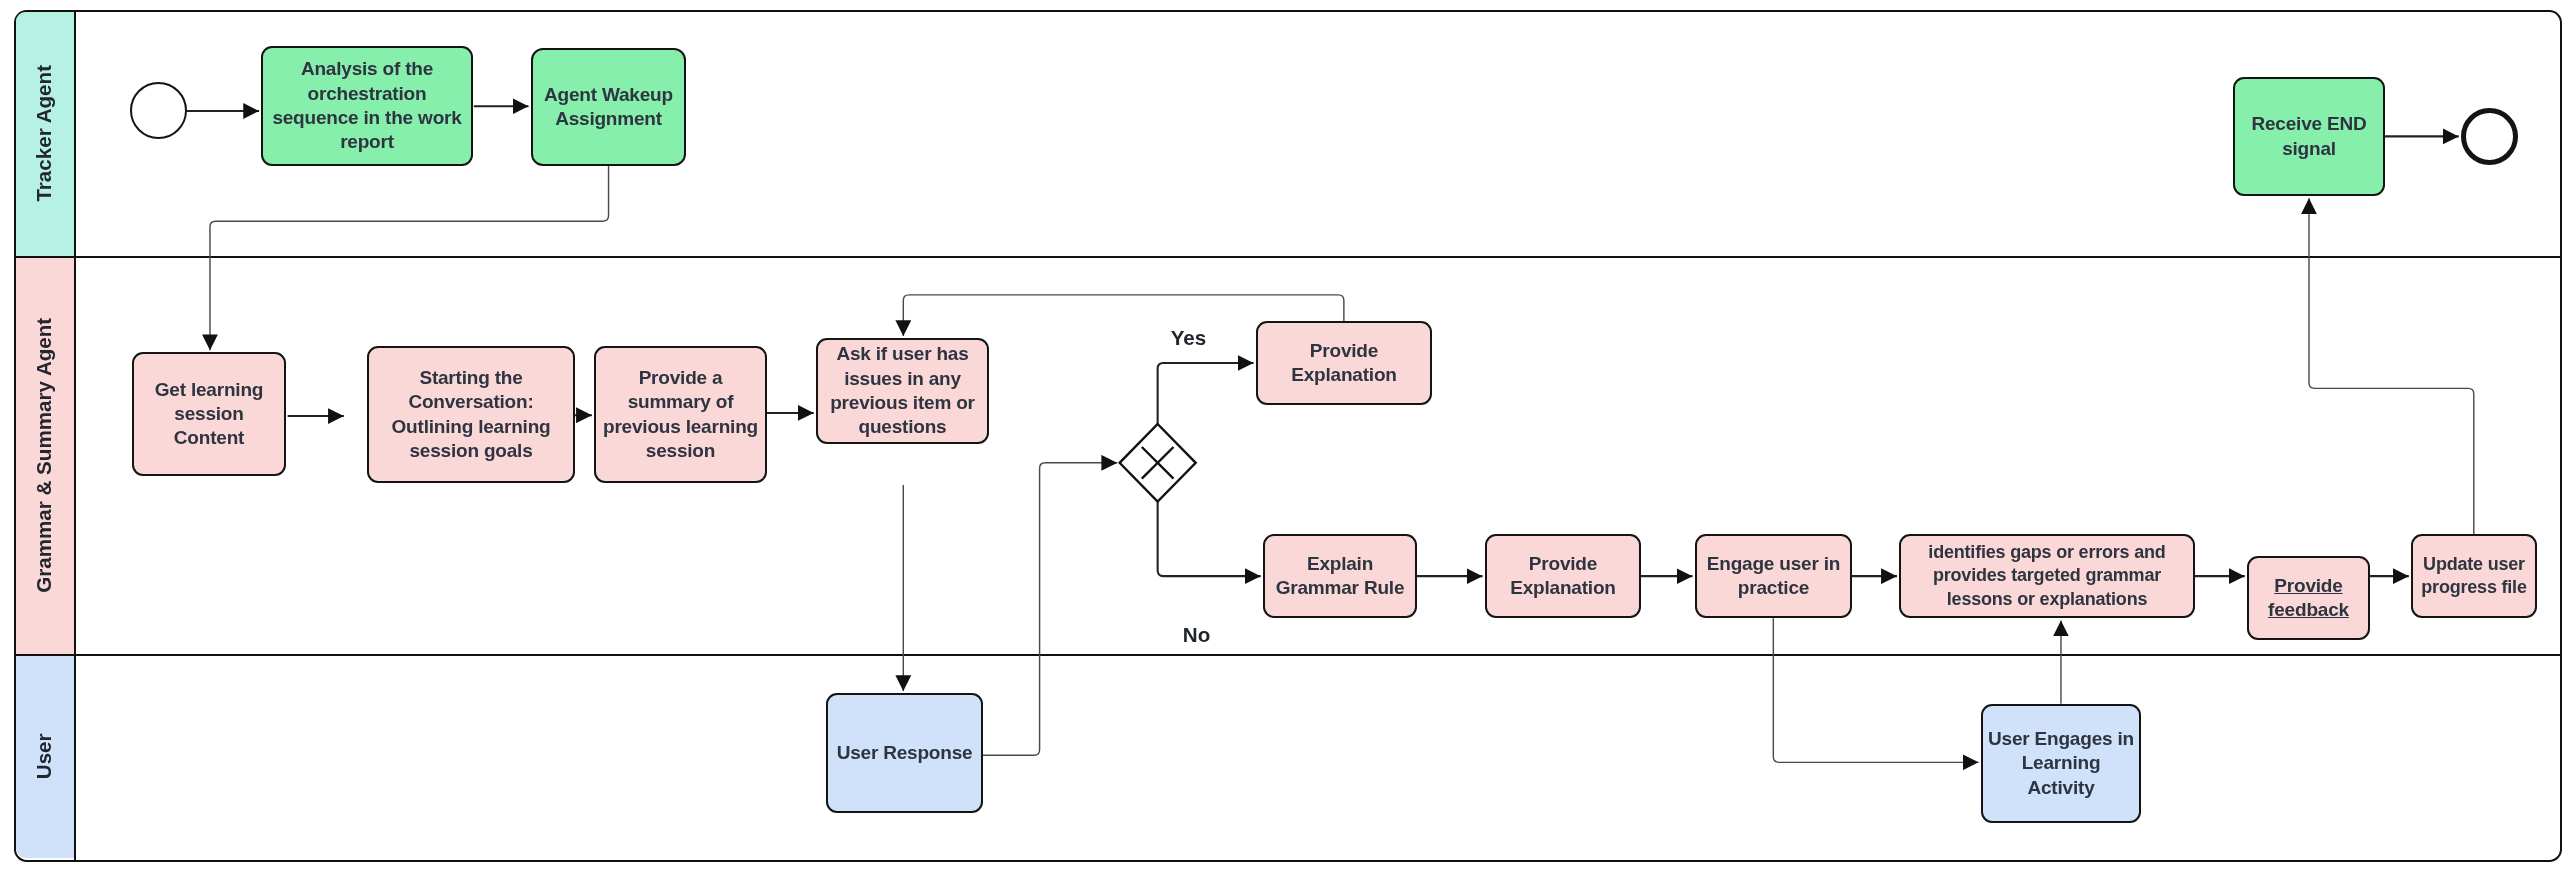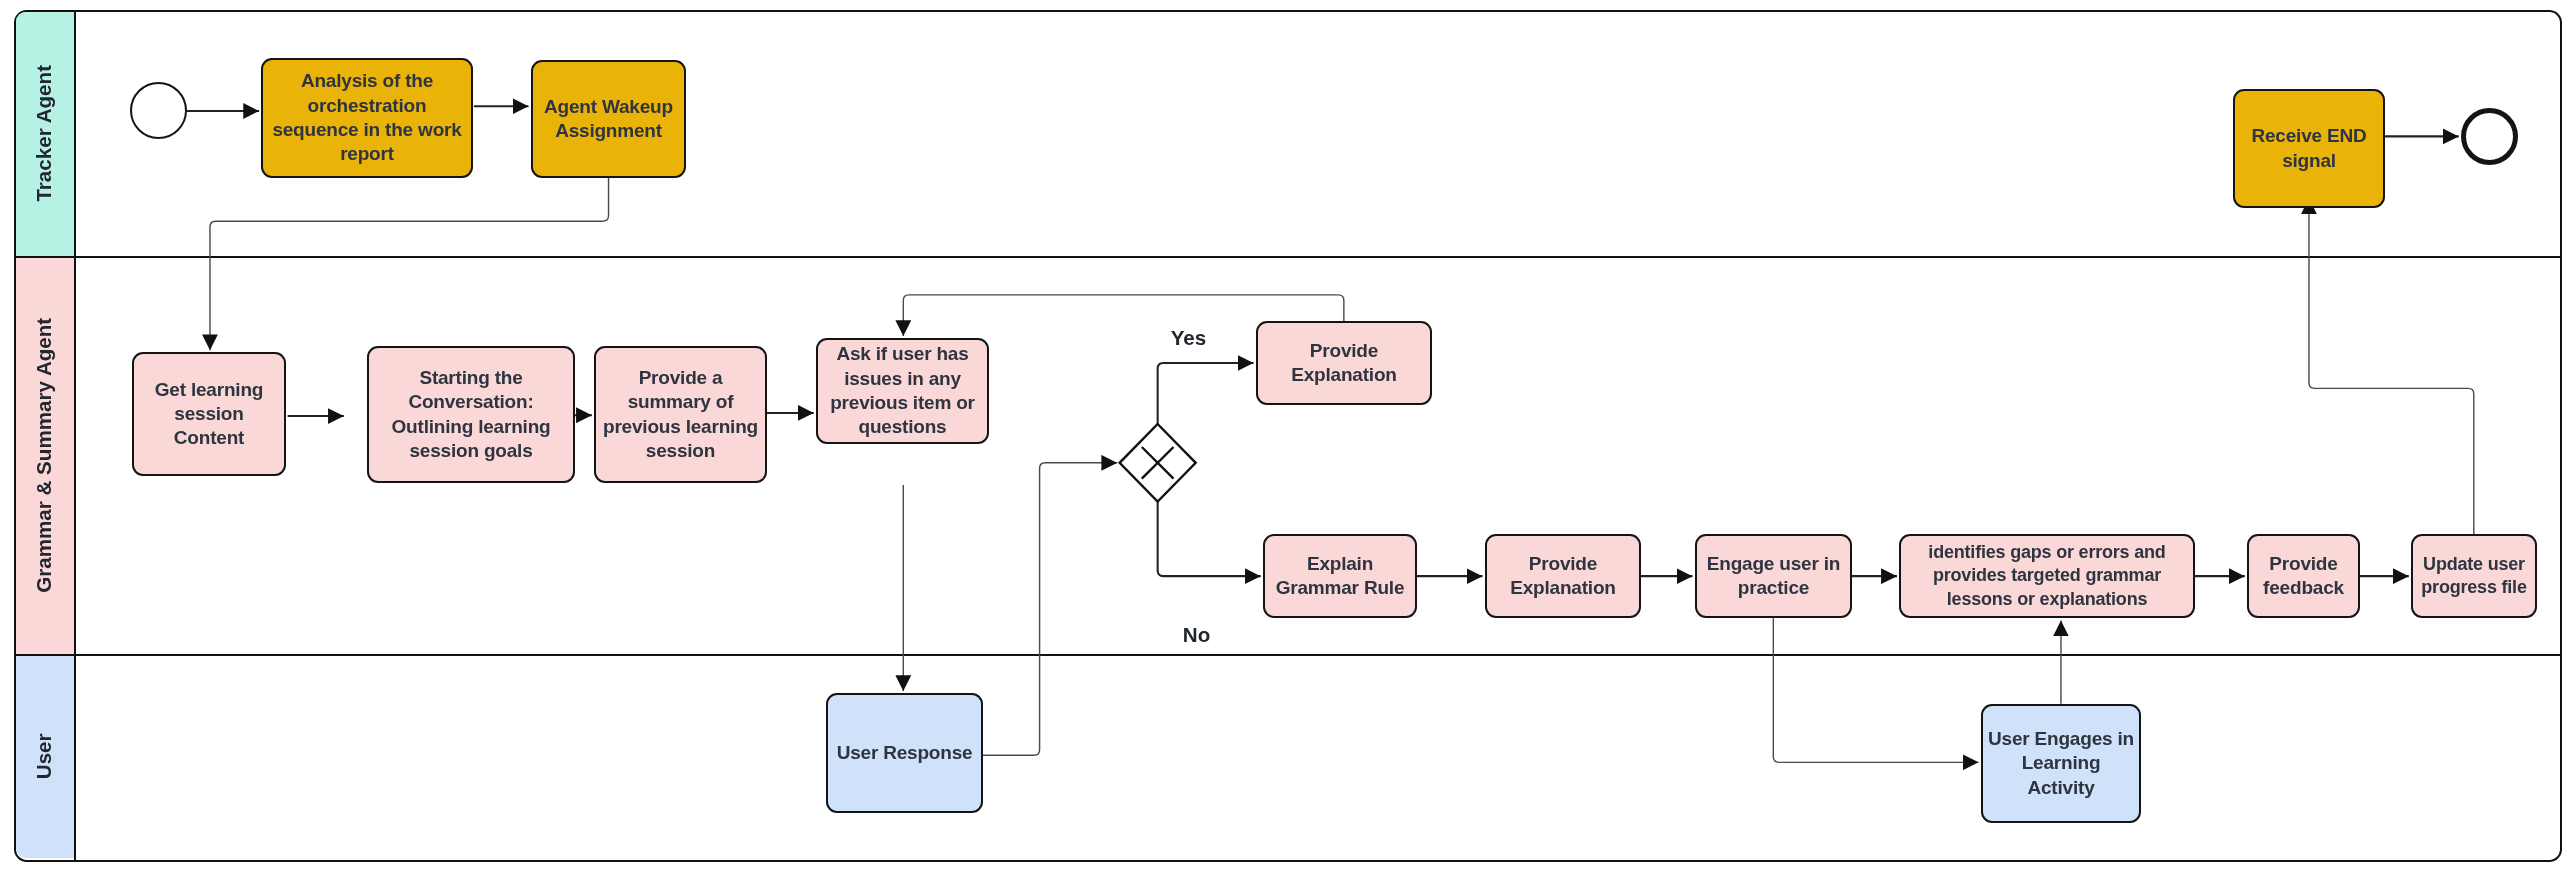--- a/index.html
+++ b/index.html
@@ -28,21 +28,21 @@
     white-space:nowrap;
   }
   svg.connectors{position:absolute;left:0;top:0;width:2576px;height:871px;}
   .node{
     position:absolute;box-sizing:border-box;
     border:2px solid #141414;border-radius:11px;
     display:flex;align-items:center;justify-content:center;
     text-align:center;font-weight:700;font-size:19px;line-height:1.28;
     letter-spacing:-0.2px;color:#2e3440;padding:4.8px;
   }
-  .node.teal{background:#eab308;margin-top:12px;}
+  .node.teal{background:#86efac;}
   .node.pink{background:#fbd8d8;}
   .node.blue{background:#cfe2fa;}
   .event{
     position:absolute;width:57px;height:57px;border-radius:50%;
     background:#ffffff;box-sizing:border-box;border:2.4px solid #141414;
   }
   .event.end{border-width:5.5px;}
   .edge-label{
     position:absolute;width:71px;text-align:center;
     font-weight:700;font-size:20.6px;color:#22262e;
@@ -103,21 +103,21 @@
       <path d="M1441 564 L1481 604 M1481 564 L1441 604" fill="none" stroke="#111111" stroke-width="3"></path>
     </g>
   </svg>
 
   <div class="event" style="left:130px;top:82px;"></div>
   <div class="event end" style="left:2461px;top:108px;"></div>
 
   <div class="node teal" style="left:261px;top:46px;width:212px;height:120px;">
     <span>Analysis of the orchestration sequence in the work report</span>
   </div>
-  <div class="node teal" style="left:531px;top:48px;width:155px;height:118px;">
+  <div class="node teal" style="left:531px;top:48px;width:155px;height:118px;border-radius:12px;">
     <span>Agent Wakeup Assignment</span>
   </div>
   <div class="node teal" style="left:2233px;top:77px;width:152px;height:119px;text-align:center;">
     <span>Receive END signal</span>
   </div>
 
   <div class="node pink" style="left:132px;top:352px;width:154px;height:124px;">
     <span>Get learning session Content</span>
   </div>
   <div class="node pink" style="left:346px;top:346px;width:208px;height:137px;margin-left:21px;">
@@ -137,21 +137,21 @@
   </div>
   <div class="node pink" style="left:1485px;top:534px;width:156px;height:84px;">
     <span>Provide Explanation</span>
   </div>
   <div class="node pink" style="left:1695px;top:534px;width:157px;height:84px;">
     <span>Engage user in practice</span>
   </div>
   <div class="node pink" style="left:1899px;top:534px;width:296px;height:84px;font-size:18px;">
     <span>identifies gaps or errors and provides targeted grammar lessons or explanations</span>
   </div>
-  <div class="node pink" style="left:2247px;top:534px;width:113px;height:84px;">
+  <div class="node pink" style="left:2247px;top:556px;width:123px;height:84px;text-decoration:underline;">
     <span>Provide feedback</span>
   </div>
   <div class="node pink" style="left:2411px;top:534px;width:126px;height:84px;font-size:18px;">
     <span>Update user progress file</span>
   </div>
 
   <div class="node blue" style="left:826px;top:693px;width:157px;height:120px;">
     <span>User Response</span>
   </div>
   <div class="node blue" style="left:1981px;top:704px;width:160px;height:119px;">

